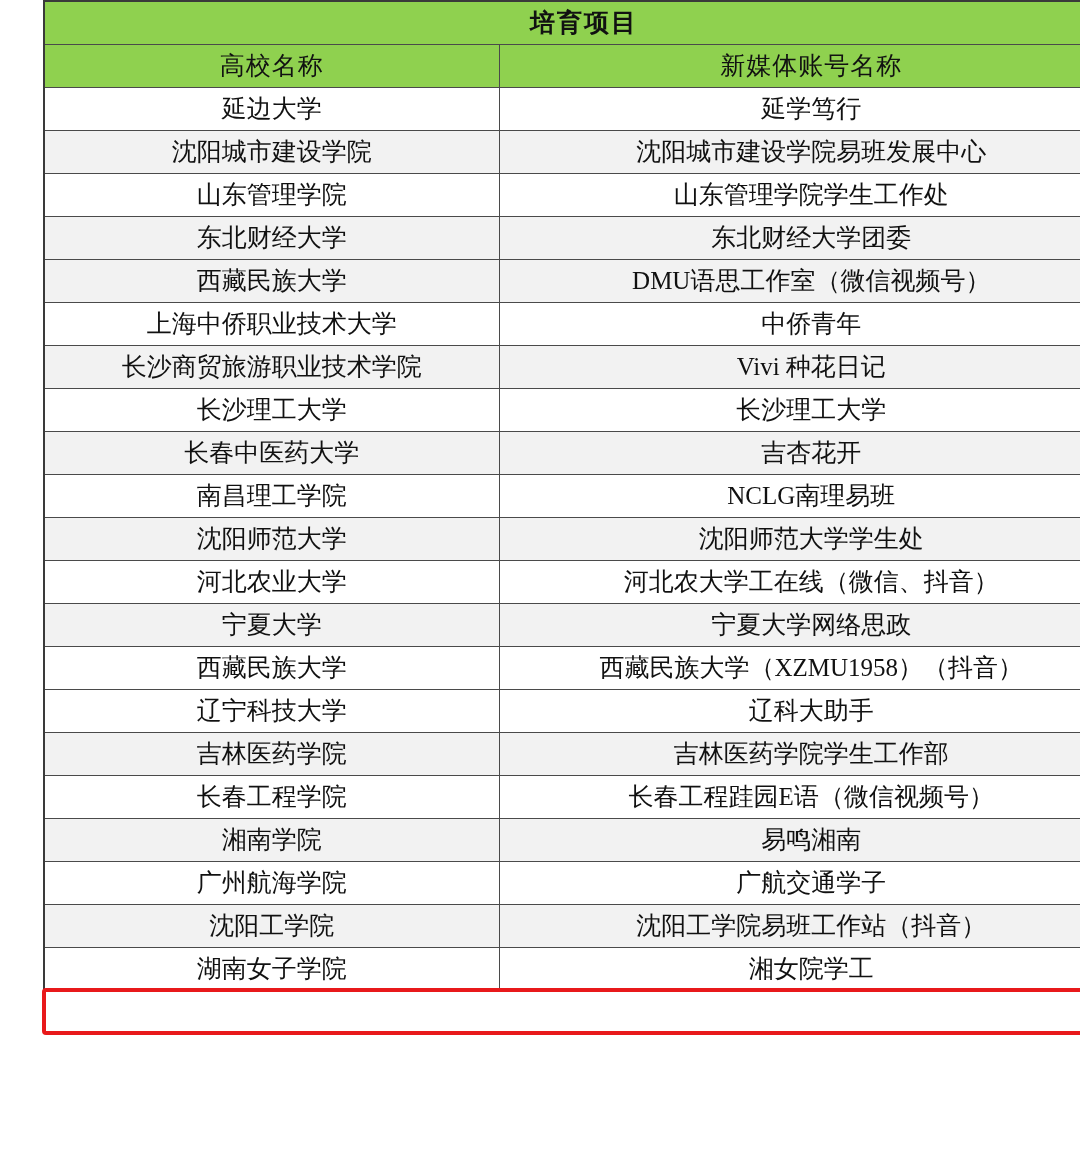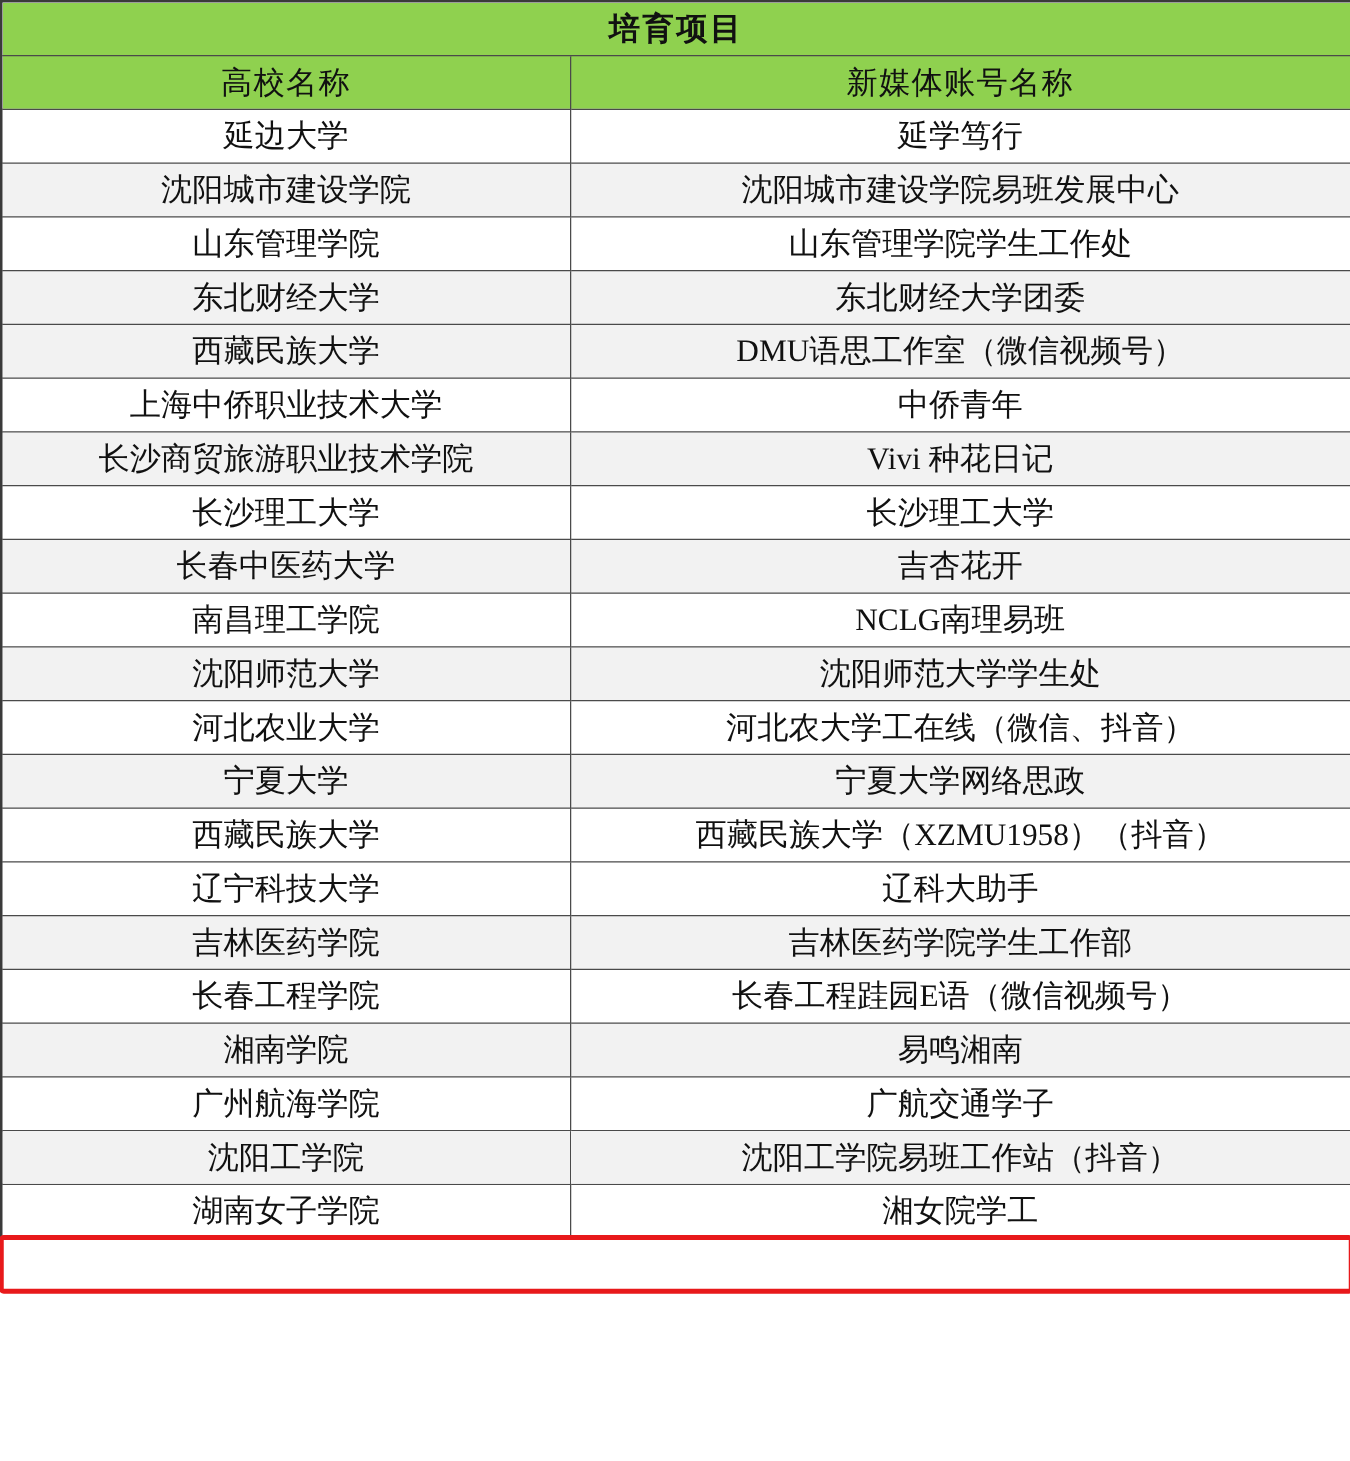--- a/index.html
+++ b/index.html
@@ -11,20 +11,21 @@
     width: 1080px;
     height: 1169px;
     font-family: "Liberation Serif", "DejaVu Serif", serif;
     overflow: hidden;
   }
   .sheet {
     position: relative;
     width: 964px;
     height: 1169px;
     box-sizing: border-box;
+    margin-left: 43px;
   }
   table.tbl {
     border-collapse: collapse;
     table-layout: fixed;
     width: 1080px;
     border: 2px solid #3a3a3a;
   }
   table.tbl td {
     border: 1px solid #4a4a4a;
     text-align: center;

